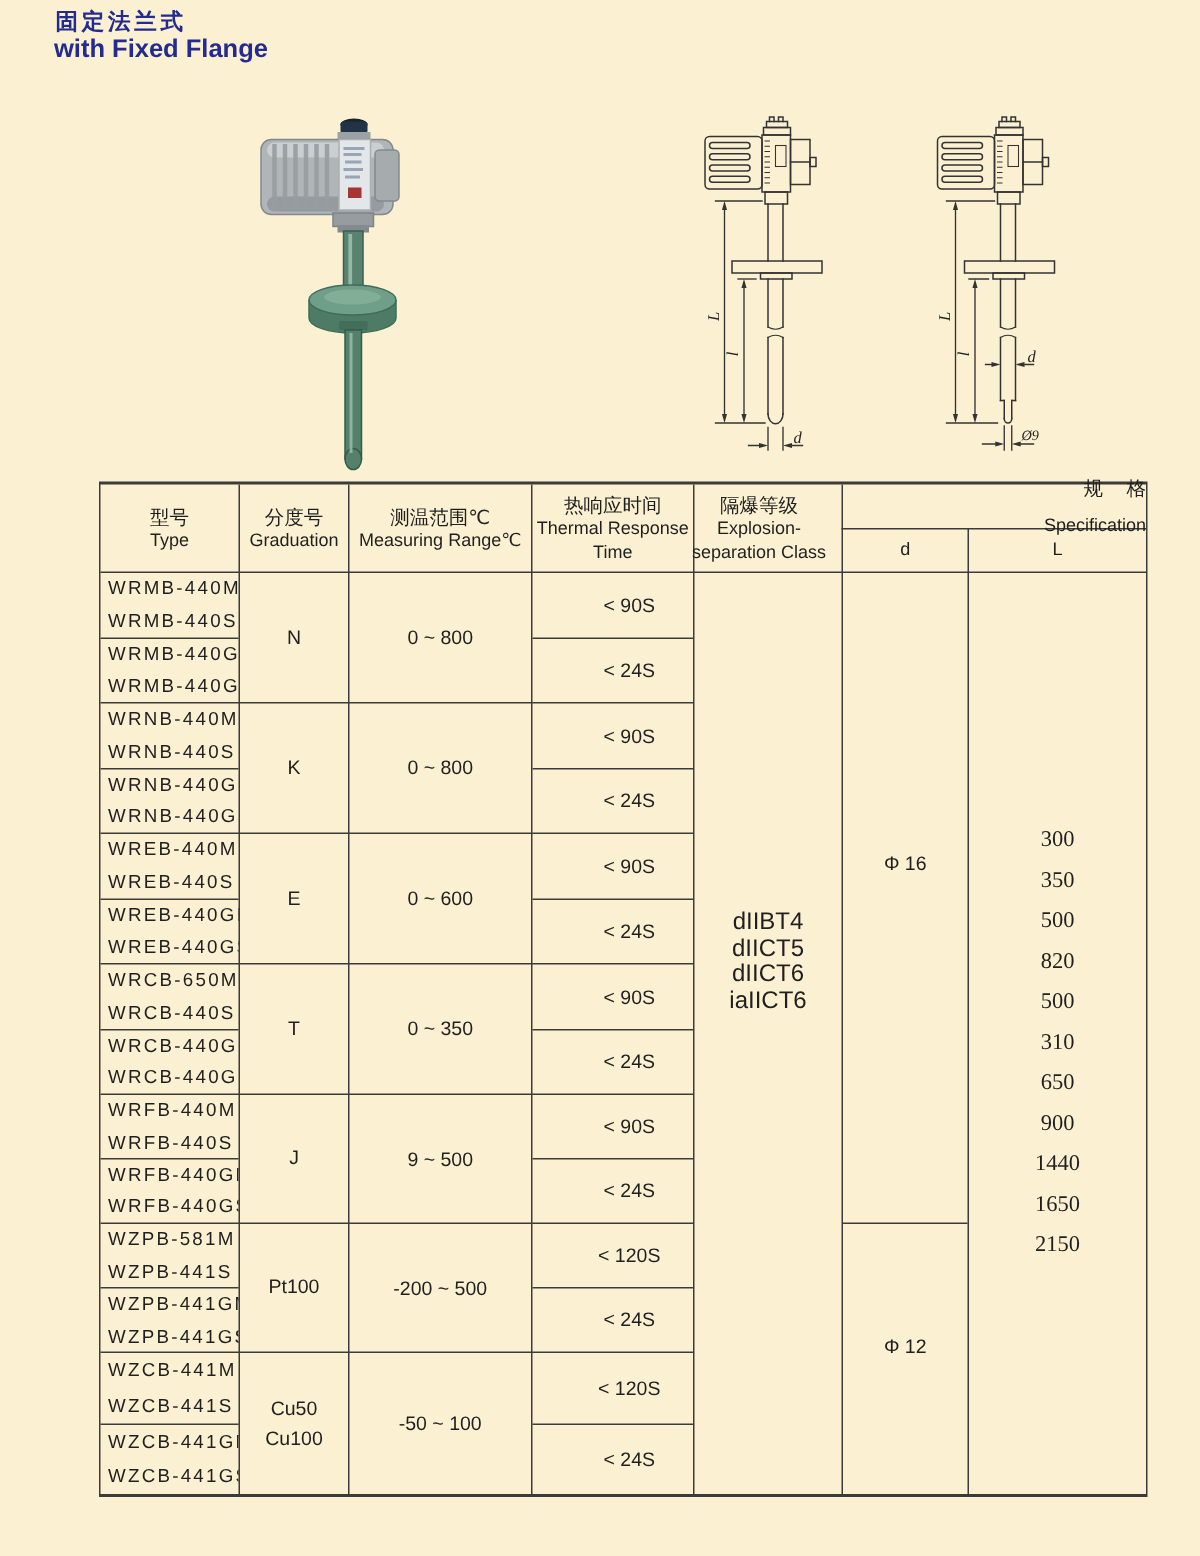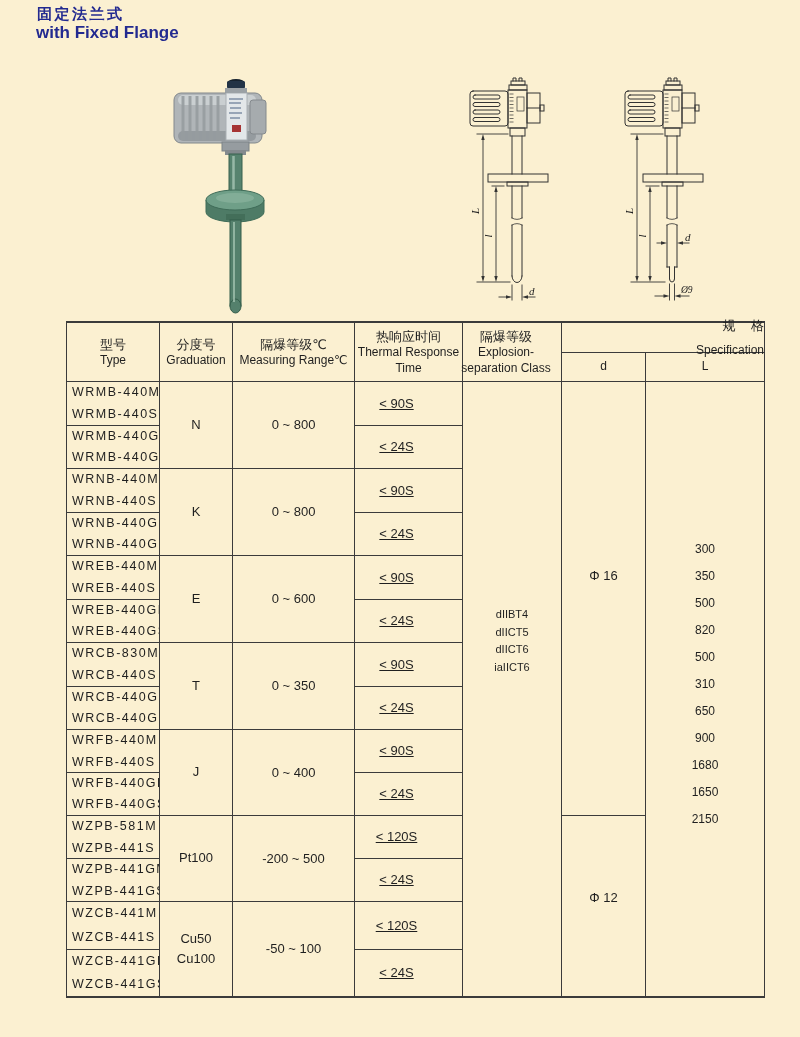--- a/index.html
+++ b/index.html
@@ -15,33 +15,33 @@
   .tbl { position:absolute; left:66px; top:321px; width:697px; height:673px;
          border:1px solid #3b3b3b; border-top-width:2px; border-bottom-width:2px; }
   .wrap { position:absolute; inset:0; }
   .v { position:absolute; top:0; width:1px; height:673px; background:#3b3b3b; }
   .h { position:absolute; height:1px; background:#3b3b3b; }
   .cell { position:absolute; display:flex; align-items:center; justify-content:center; font-size:13px; }
   .model { left:0; width:92px; justify-content:flex-start; padding-left:5px; box-sizing:border-box;
            letter-spacing:1.5px; font-size:12.5px; white-space:nowrap; overflow:hidden; }
   .grad  { left:93px;  width:72px;  white-space:pre-line; text-align:center; line-height:1.5; }
   .range { left:166px; width:121px; }
-  .thermal { left:276px; width:107px;text-decoration:underline; }
+  .thermal { left:299px; width:107px; }
   .hdr { position:absolute; display:flex; flex-direction:column; align-items:center;
          justify-content:center; line-height:1.32; text-align:center; }
   .hdr .zh { font-size:13px; }
   .hdr .en { font-size:12px; }
   .spec-row { flex-direction:column; gap:9px;align-items:flex-end; }
   .spec-zh { font-size:13px; word-spacing:12px; }
-  .expl { position:absolute; left:396px; top:283px; width:98px; font-size:11px;
+  .expl { position:absolute; left:396px; top:283px; width:98px; font-size:16px;
           line-height:17.5px; text-align:center; }
   .dval { position:absolute; left:495px; width:83px; text-align:center; font-size:13px;
           height:16px; line-height:16px; }
-  .lvals { position:absolute; left:579px; top:213px; width:118px; font-size:12px;
-           line-height:27px; text-align:center; }
+  .lvals { position:absolute; left:579px; top:224px; width:118px; font-size:15px;
+           line-height:27px; text-align:center;font-family:Liberation Serif, serif; }
 
   
   .dimtxt { font:italic 11px "Liberation Serif","DejaVu Serif",serif; fill:#222; stroke:none; }
   .dimtxt-sm { font:italic 9.5px "Liberation Serif","DejaVu Serif",serif; fill:#222; stroke:none; }
 </style>
 </head>
 <body>
 
 <div class="canvas">
 
@@ -234,21 +234,21 @@
 
     <div class="hdr" style="left:0;top:0;width:92px;height:58px">
       <span class="zh">型号</span>
       <span class="en">Type</span>
     </div>
     <div class="hdr" style="left:93px;top:0;width:72px;height:58px">
       <span class="zh">分度号</span>
       <span class="en">Graduation</span>
     </div>
     <div class="hdr" style="left:166px;top:0;width:121px;height:58px">
-      <span class="zh">隔爆等级℃</span>
+      <span class="zh">测温范围℃</span>
       <span class="en">Measuring Range℃</span>
     </div>
     <div class="hdr" style="left:288px;top:0;width:107px;height:58px">
       <span class="zh">热响应时间</span>
       <span class="en">Thermal Response</span>
       <span class="en">Time</span>
     </div>
     <div class="hdr" style="left:390px;top:0;width:98px;height:58px">
       <span class="zh">隔爆等级</span>
       <span class="en">Explosion-</span>
@@ -285,35 +285,35 @@
 
     <div class="cell model" style="top:232px;height:22px">WREB-440M</div>
     <div class="cell model" style="top:254px;height:22px">WREB-440S</div>
     <div class="cell model" style="top:276px;height:21px">WREB-440GM</div>
     <div class="cell model" style="top:297px;height:22px">WREB-440GS</div>
     <div class="cell grad" style="top:232px;height:87px">E</div>
     <div class="cell range" style="top:232px;height:87px">0 ~ 600</div>
     <div class="cell thermal" style="top:232px;height:44px">&lt; 90S</div>
     <div class="cell thermal" style="top:276px;height:43px">&lt; 24S</div>
 
-    <div class="cell model" style="top:319px;height:22px">WRCB-830M</div>
+    <div class="cell model" style="top:319px;height:22px">WRCB-650M</div>
     <div class="cell model" style="top:341px;height:22px">WRCB-440S</div>
     <div class="cell model" style="top:363px;height:21px">WRCB-440GM</div>
     <div class="cell model" style="top:384px;height:22px">WRCB-440GS</div>
     <div class="cell grad" style="top:319px;height:87px">T</div>
     <div class="cell range" style="top:319px;height:87px">0 ~ 350</div>
     <div class="cell thermal" style="top:319px;height:44px">&lt; 90S</div>
     <div class="cell thermal" style="top:363px;height:43px">&lt; 24S</div>
 
     <div class="cell model" style="top:406px;height:22px">WRFB-440M</div>
     <div class="cell model" style="top:428px;height:21px">WRFB-440S</div>
     <div class="cell model" style="top:449px;height:21px">WRFB-440GM</div>
     <div class="cell model" style="top:470px;height:22px">WRFB-440GS</div>
     <div class="cell grad" style="top:406px;height:86px">J</div>
-    <div class="cell range" style="top:406px;height:86px">0 ~ 400</div>
+    <div class="cell range" style="top:406px;height:86px">9 ~ 500</div>
     <div class="cell thermal" style="top:406px;height:43px">&lt; 90S</div>
     <div class="cell thermal" style="top:449px;height:43px">&lt; 24S</div>
 
     <div class="cell model" style="top:492px;height:22px">WZPB-581M</div>
     <div class="cell model" style="top:514px;height:21px">WZPB-441S</div>
     <div class="cell model" style="top:535px;height:22px">WZPB-441GM</div>
     <div class="cell model" style="top:557px;height:21px">WZPB-441GS</div>
     <div class="cell grad" style="top:492px;height:86px">Pt100</div>
     <div class="cell range" style="top:492px;height:86px">-200 ~ 500</div>
     <div class="cell thermal" style="top:492px;height:43px">&lt; 120S</div>
@@ -341,19 +341,19 @@
 
     <div class="lvals">
       <div>300</div>
       <div>350</div>
       <div>500</div>
       <div>820</div>
       <div>500</div>
       <div>310</div>
       <div>650</div>
       <div>900</div>
-      <div>1680</div>
+      <div>1440</div>
       <div>1650</div>
       <div>2150</div>
     </div>
 
   </div>
 </div>
 
 </body></html>

